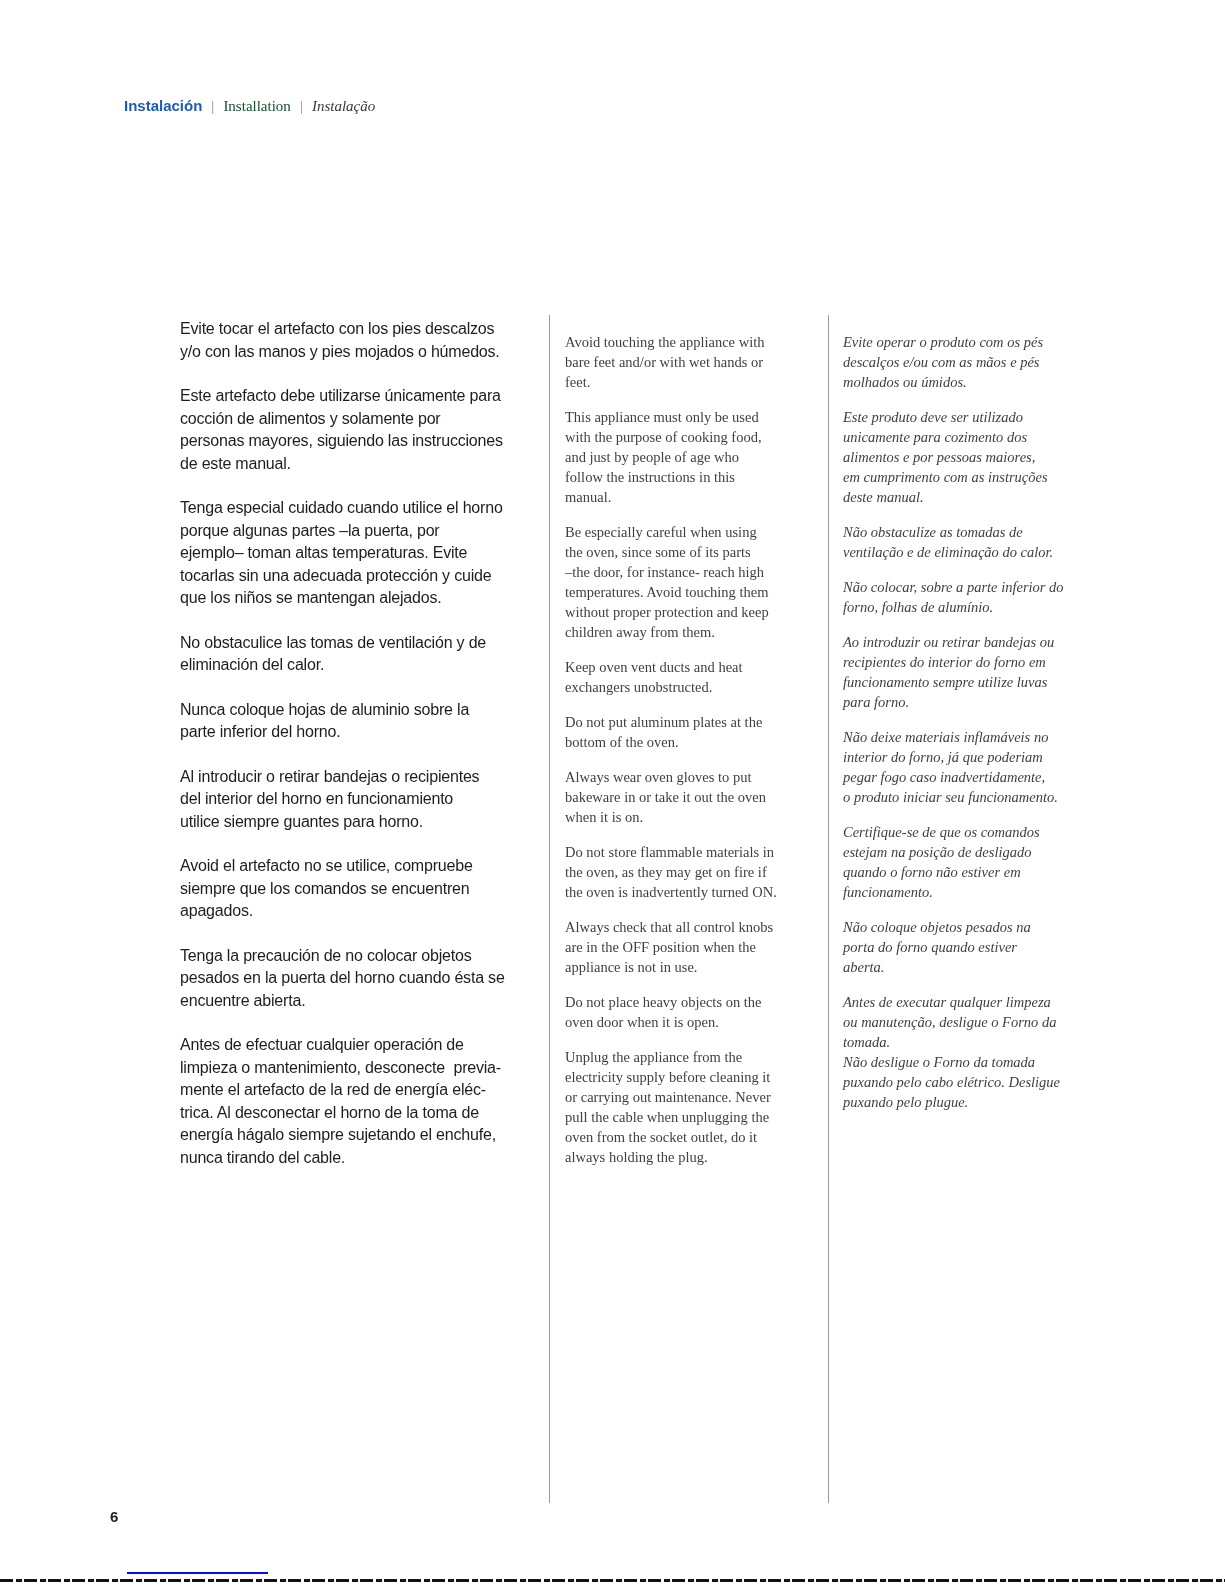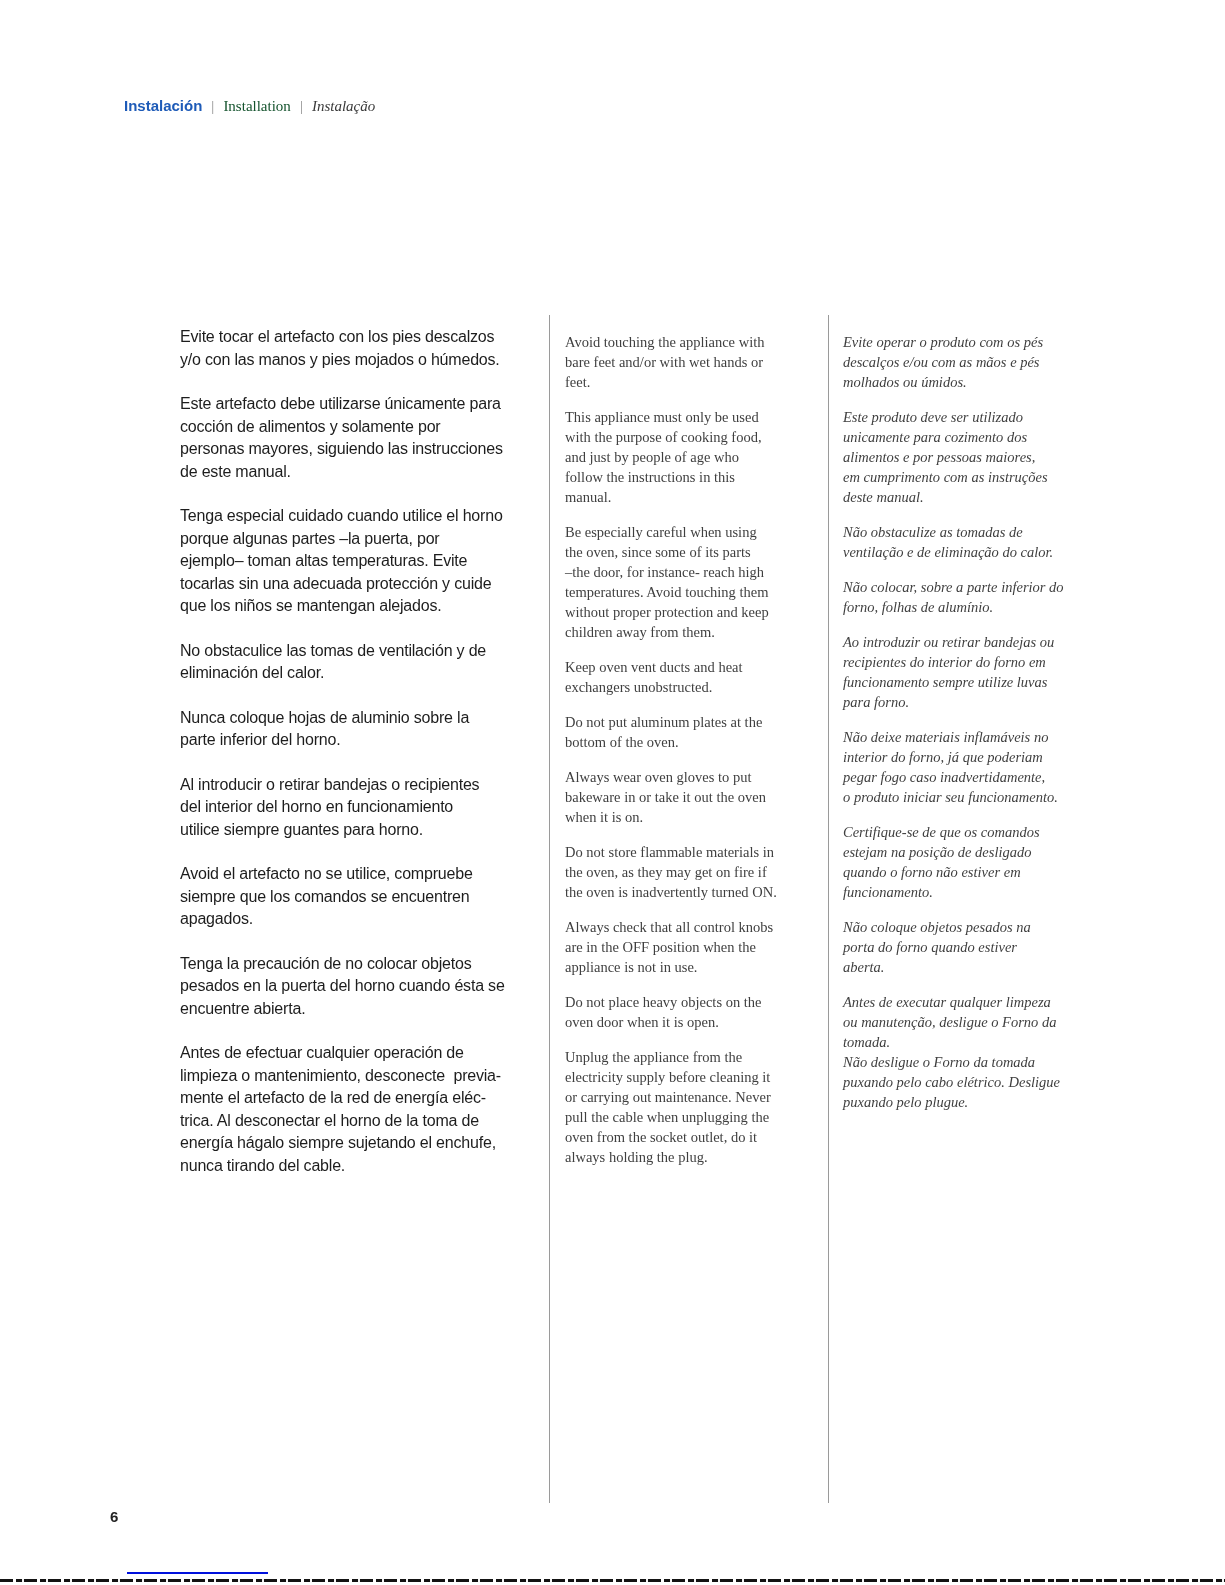--- a/index.html
+++ b/index.html
@@ -31,21 +31,21 @@
   .h-pt{
     font-family:"Liberation Serif",serif;
     font-style:italic;color:#3a3a3a;
   }
   
   .col{position:absolute;}
   .col .para{
     margin:0;white-space:pre;
   }
   .col-es{
-    left:180px;top:326px;width:350px;
+    left:180px;top:318px;width:350px;
     font-family:"Liberation Sans",sans-serif;
     font-size:16px;line-height:22.5px;letter-spacing:-0.2px;
     color:#1d1d1d;
   }
   .col-es .para{margin-bottom:22px;}
   .col-en{
     left:565px;top:332px;width:252px;
     font-family:"Liberation Serif",serif;
     font-size:14.5px;line-height:20px;
     color:#3f3f3f;

